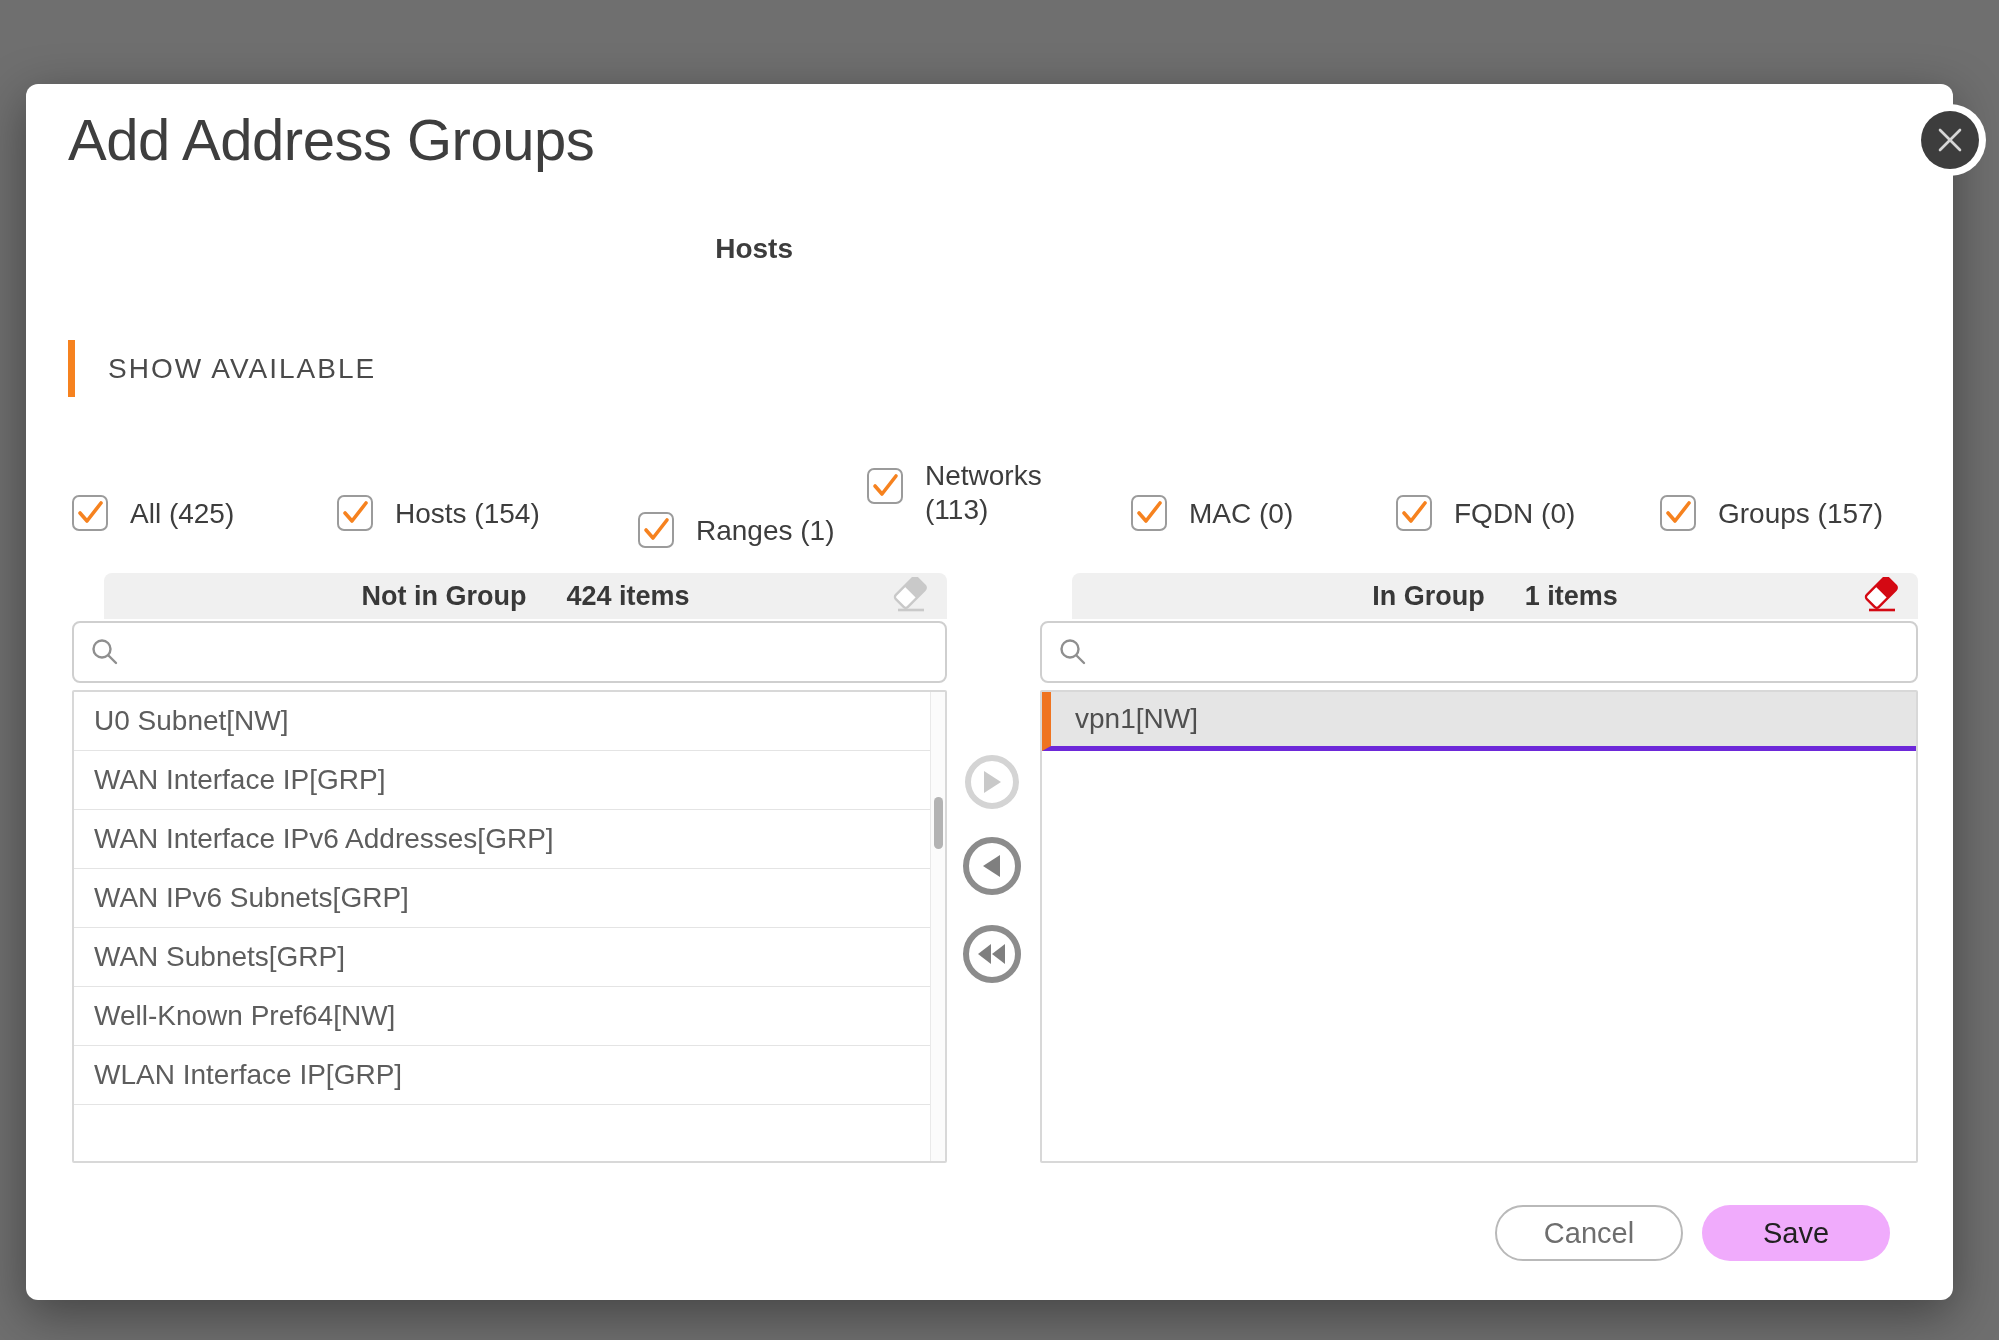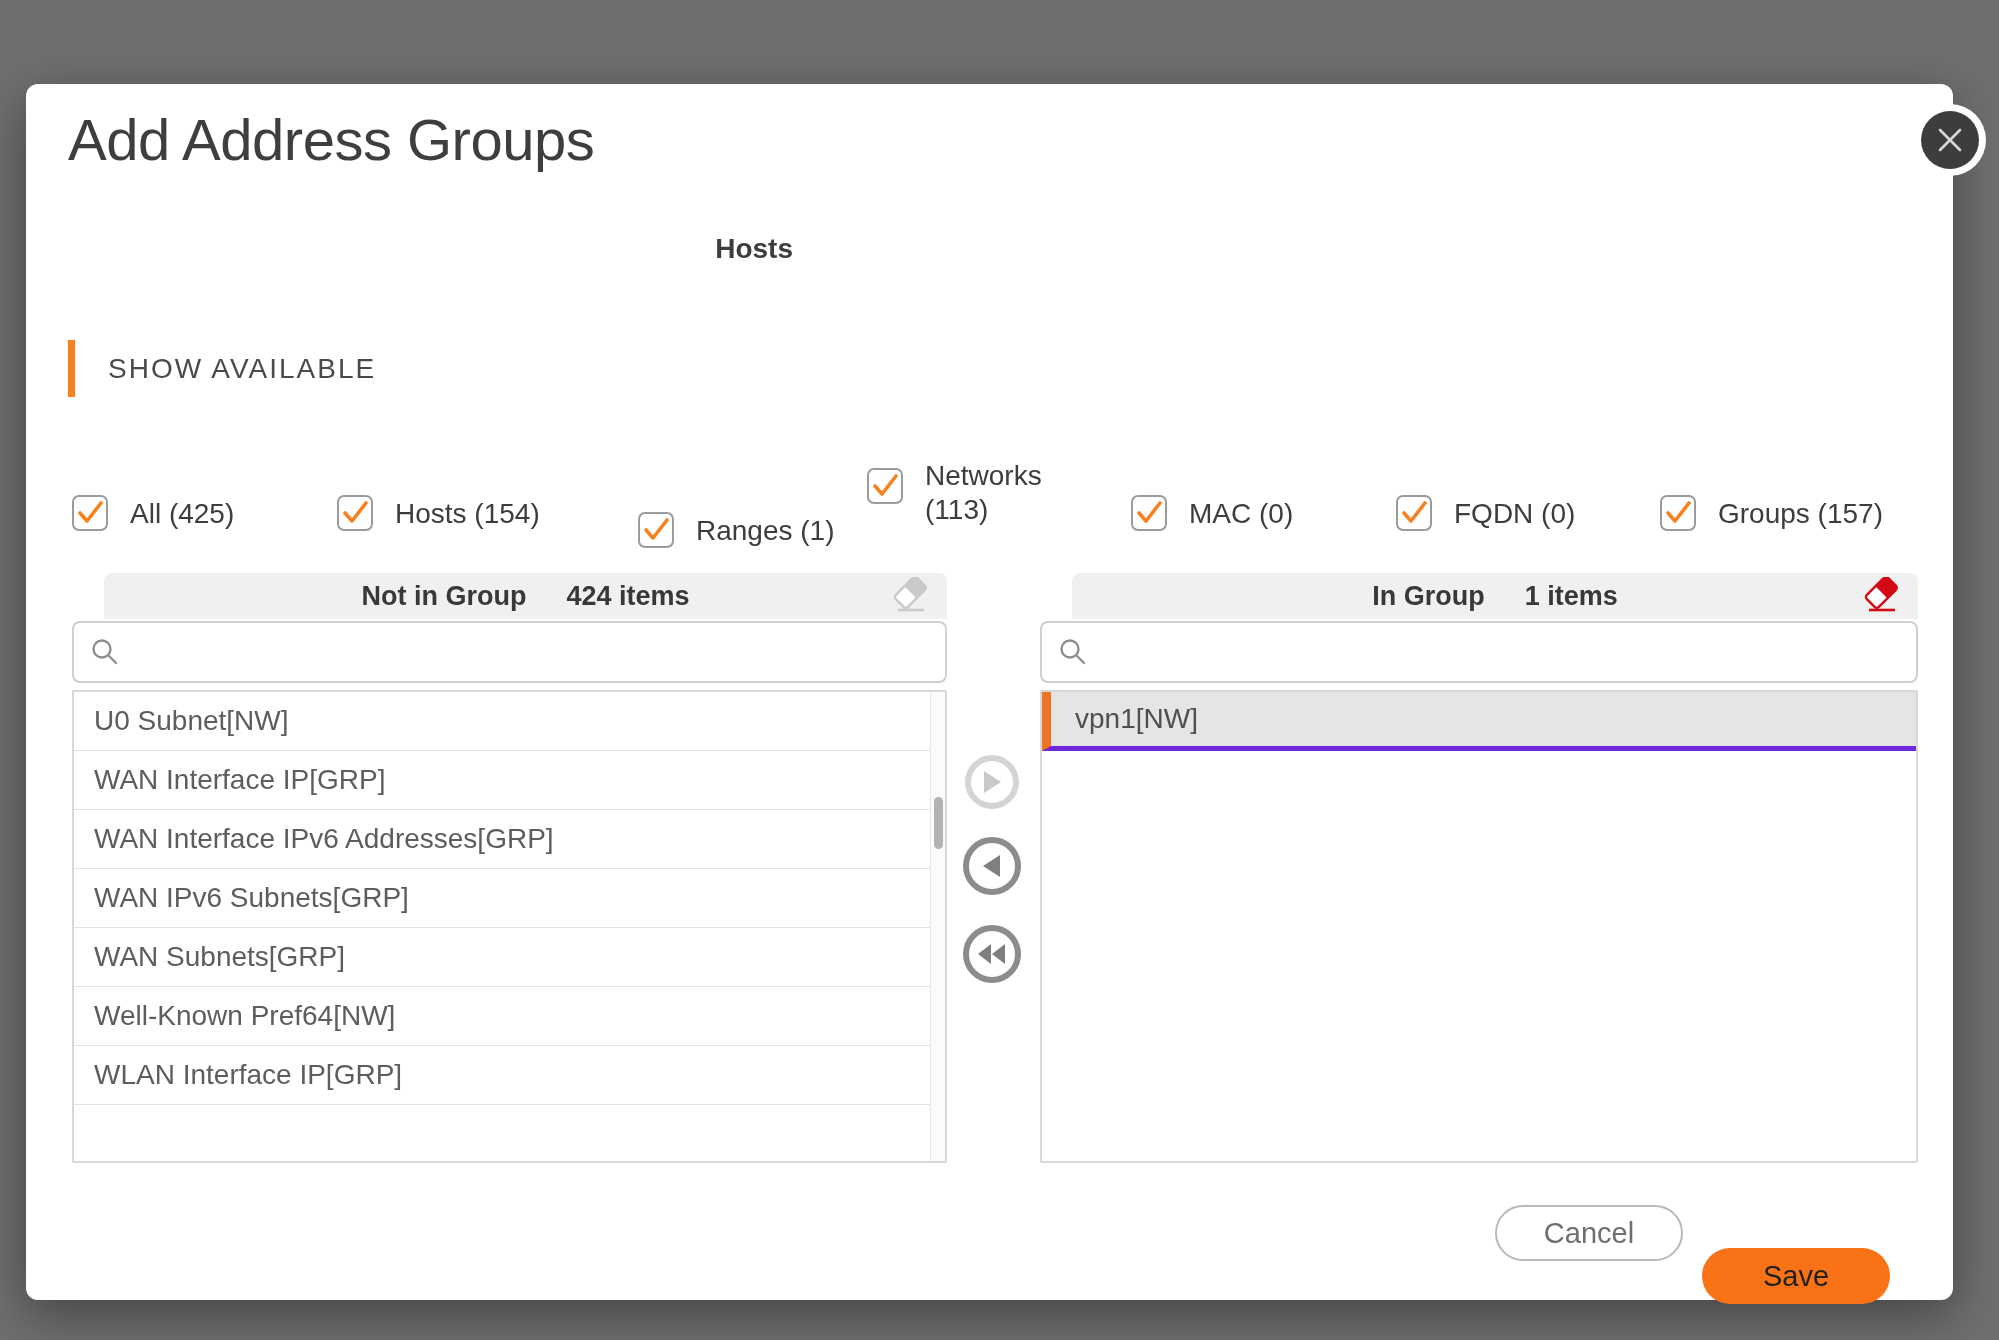--- a/index.html
+++ b/index.html
@@ -40,21 +40,21 @@
   .row.selected{background:#e5e5e5;border-left:9px solid #ef7421;padding-left:24px;color:#4f4f4f;border-bottom:5px solid #6d28d9;}
   .vscroll{position:absolute;top:0;right:0;width:15px;height:100%;background:#fbfbfb;border-left:1px solid #e9e9e9;}
   .vthumb{position:absolute;top:105px;left:3px;width:9px;height:52px;border-radius:5px;background:#b3b3b3;cursor:pointer;}
   
   .xfer{position:absolute;border-radius:50%;background:#fff;display:flex;align-items:center;justify-content:center;cursor:pointer;}
   .xfer.disabled{cursor:default;}
   
   .btn{position:absolute;height:56px;border-radius:28px;display:flex;align-items:center;justify-content:center;
        font-size:29px;cursor:pointer;}
   .btn-cancel{left:1469px;top:1121px;width:188px;background:#fff;border:2px solid #b9b9b9;color:#6e6e6e;}
-  .btn-save{left:1676px;top:1164px;width:188px;background:#f97316;border:none;color:#212121;font-weight:500;}
+  .btn-save{left:1676px;top:1121px;width:188px;background:#f0abfc;border:none;color:#212121;font-weight:500;}
 </style>
 </head>
 <body>
 
 <div class="stage">
   <div class="modal">
 
     <div class="modal-title">Add Address Groups</div>
 
     <div class="close-btn">

